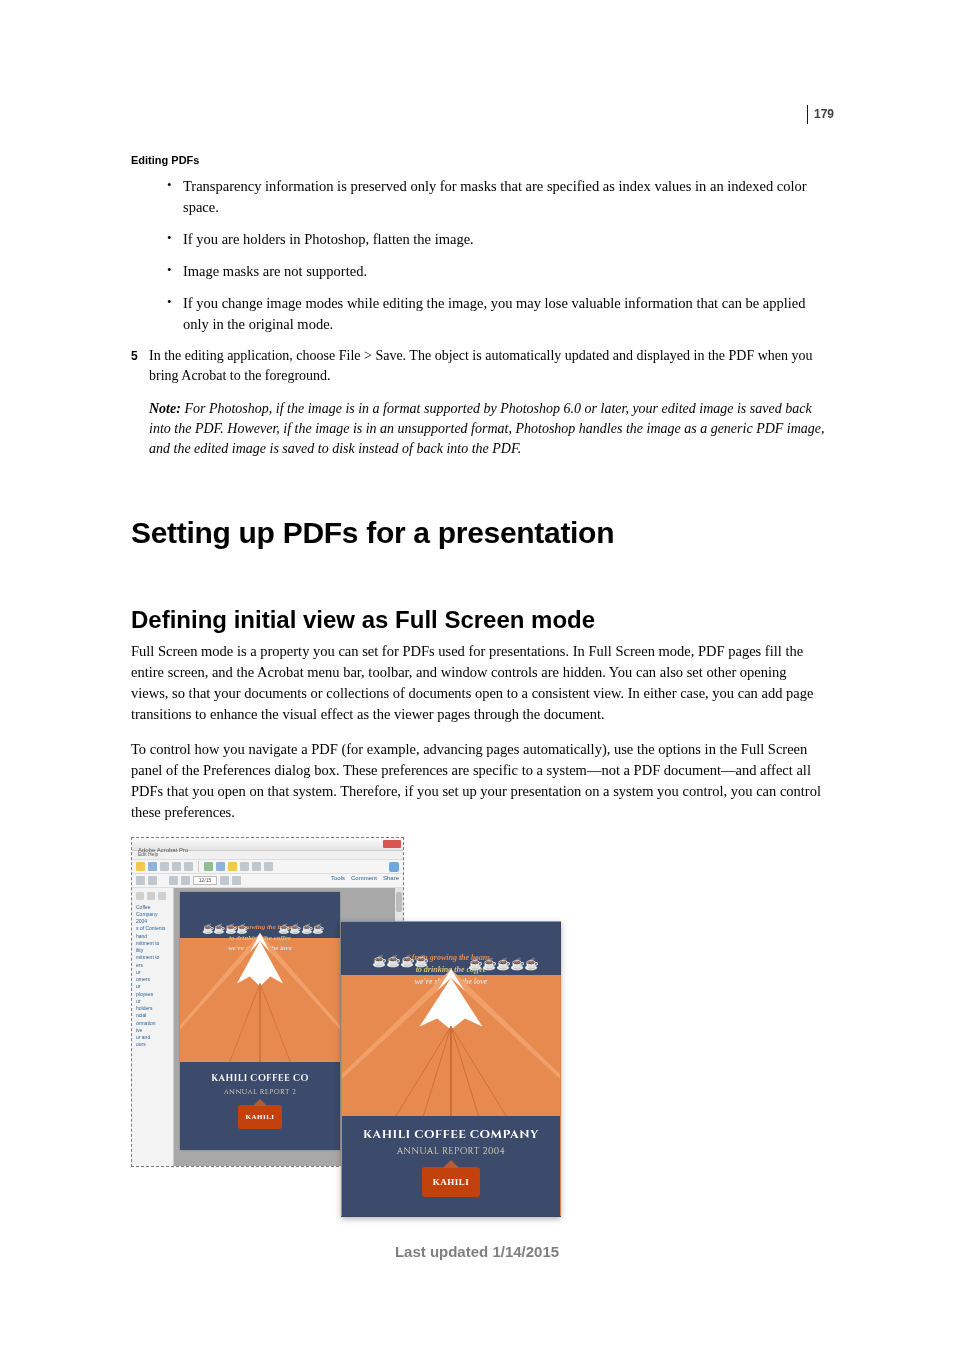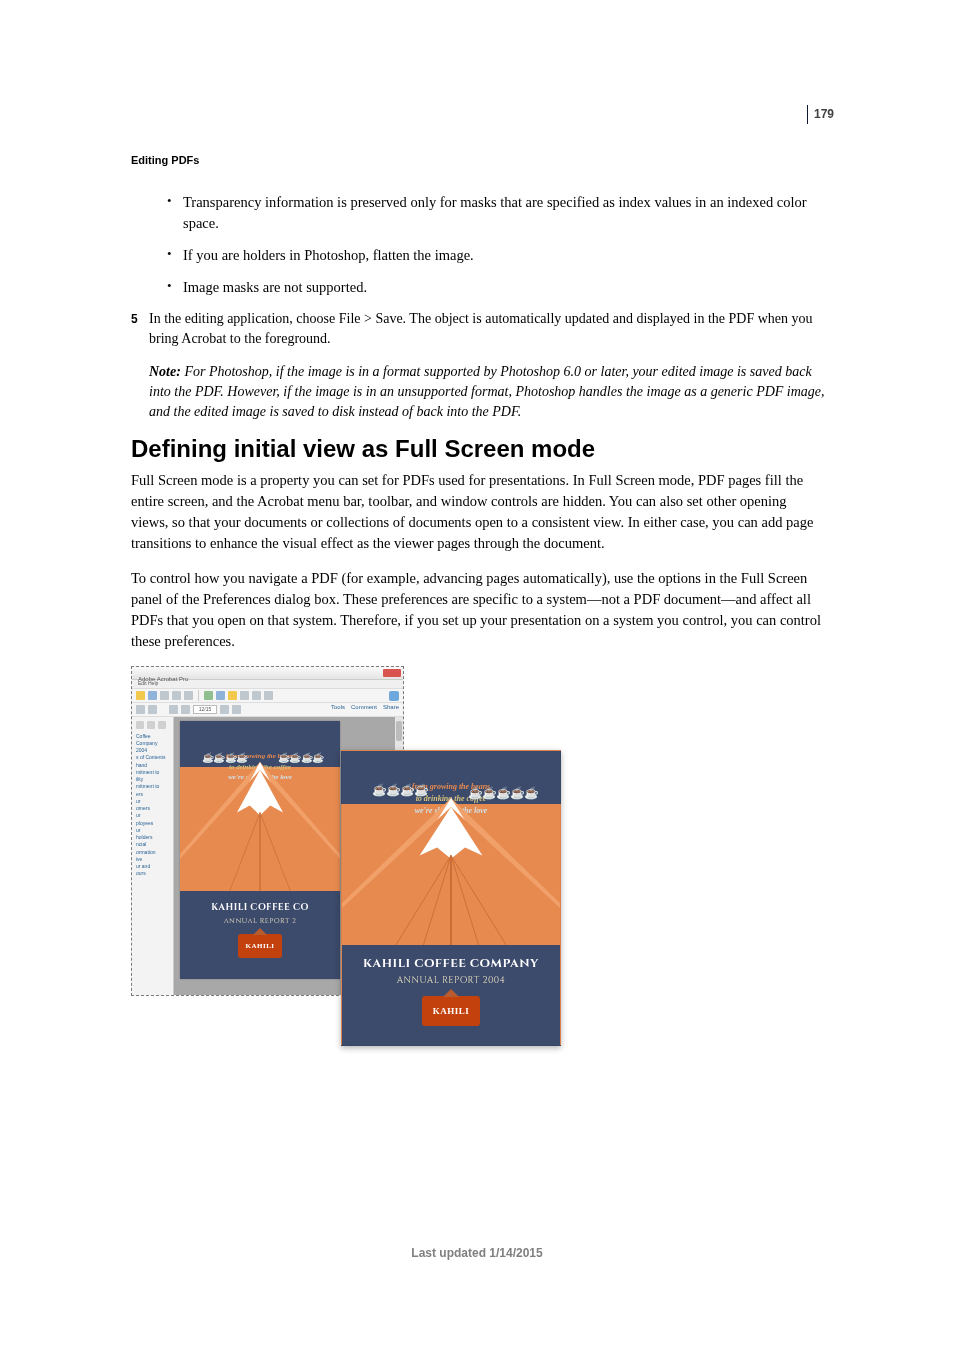--- a/index.html
+++ b/index.html
@@ -1,20 +1,20 @@
 <!DOCTYPE html>
 <html><head>
 <meta charset="utf-8">
 <style>
   * { box-sizing: border-box; margin: 0; padding: 0; }
   html, body { width: 954px; height: 1350px; background: #fff; font-family: "Minion Pro", Georgia, "Times New Roman", serif; color: #000; }
   .page { position: relative; width: 954px; height: 1350px; }
   .page-number { position: absolute; top: 105px; right: 120px; font-family: "Myriad Pro", "Segoe UI", Arial, sans-serif; font-size: 12px; font-weight: 700; color: #404040; border-left: 1px solid #0f172a; padding-left: 6px; line-height: 1.6; }
   .running-header { position: absolute; top: 134px; left: 131px; font-family: "Myriad Pro", "Segoe UI", Arial, sans-serif; font-size: 11px; font-weight: 700; color: #000; margin-top: 20px; }
-  .content { position: absolute; top: 192px; left: 131px; width: 694px; }
+  .content { position: absolute; top: 176px; left: 131px; width: 694px; }
   ul.clean { list-style: none; padding: 0; margin: 0 0 0 36px; }
   ul.clean li { position: relative; padding-left: 16px; margin-bottom: 11px; font-size: 14.5px; line-height: 1.45; color: #000; }
   ul.clean li::before { content: "•"; position: absolute; left: 0; top: 0; font-size: 13px; }
   .step { display: flex; margin-top: 4px; }
   .step-num { font-family: "Myriad Pro", "Segoe UI", Arial, sans-serif; font-weight: 700; font-size: 12px; width: 18px; flex: 0 0 18px; padding-top: 3px; }
   .step-body { font-size: 14px; line-height: 1.45; }
   .step-body p { margin-bottom: 12px; }
   .note { font-style: italic; }
   .note .label { font-weight: 700; }
   h1.section { font-family: "Myriad Pro", "Segoe UI", Arial, sans-serif; font-weight: 700; font-size: 30px; margin-top: 44px; margin-bottom: 56px; color: #000; letter-spacing: -0.3px; }
@@ -73,48 +73,50 @@
   .cover.big .company-name { font-size: 12px; }
   .cover.big .report-line { font-size: 9px; }
   .badge { margin: 8px auto 12px auto; width: 44px; height: 24px; background: #c2410c; border-radius: 3px; position: relative; display: flex; align-items: center; justify-content: center; }
   .cover.big .badge { width: 58px; height: 30px; margin-top: 10px; }
   .badge-peak { position: absolute; top: -6px; left: 50%; transform: translateX(-50%); width: 0; height: 0; border-left: 7px solid transparent; border-right: 7px solid transparent; border-bottom: 7px solid #b85c2f; }
   .cover.big .badge-peak { top: -7px; border-left-width: 8px; border-right-width: 8px; border-bottom-width: 8px; }
   .badge-text { font-family: "Trajan Pro", Georgia, serif; color: #fff; font-size: 7px; font-weight: 700; letter-spacing: 0.5px; }
   .cover.big .badge-text { font-size: 9px; }
   .badge-sub { position: absolute; bottom: -8px; width: 100%; text-align: center; font-size: 4px; color: #d6c27a; font-style: italic; }
 
-  .footer { position: absolute; left: 0; width: 954px; text-align: center; bottom: 90px; font-family: "Myriad Pro", "Segoe UI", Arial, sans-serif; font-size: 12px; font-weight: 600; color: #808080; }
+  .footer { position: absolute; left: 0; width: 954px; text-align: center; bottom: 90px; font-family: "Myriad Pro", "Segoe UI", Arial, sans-serif; font-size: 15px; font-weight: 600; color: #808080; }
 </style>
 </head>
 <body>
 
 <div class="page">
 
   <div class="page-number">179</div>
   <div class="running-header">Editing PDFs</div>
 
   <div class="content">
 
     <ul class="clean">
       <li>Transparency information is preserved only for masks that are specified as index values in an indexed color space.</li>
       <li>If you are holders in Photoshop, flatten the image.</li>
       <li>Image masks are not supported.</li>
+      <li>If you change image modes while editing the image, you may lose valuable information that can be applied only in the original mode.</li>
     </ul>
 
     <div class="step">
       <div class="step-num">5</div>
       <div class="step-body">
         <p>In the editing application, choose File &gt; Save. The object is automatically updated and displayed in the PDF when you bring Acrobat to the foreground.</p>
         <p class="note">
           <span class="label">Note:</span><span> For Photoshop, if the image is in a format supported by Photoshop 6.0 or later, your edited image is saved back into the PDF. However, if the image is in an unsupported format, Photoshop handles the image as a generic PDF image, and the edited image is saved to disk instead of back into the PDF.</span>
         </p>
       </div>
     </div>
 
+    <h1 class="section">Setting up PDFs for a presentation</h1>
 
     <h2 class="sub">Defining initial view as Full Screen mode</h2>
     <p class="para">Full Screen mode is a property you can set for PDFs used for presentations. In Full Screen mode, PDF pages fill the entire screen, and the Acrobat menu bar, toolbar, and window controls are hidden. You can also set other opening views, so that your documents or collections of documents open to a consistent view. In either case, you can add page transitions to enhance the visual effect as the viewer pages through the document.</p>
     <p class="para">To control how you navigate a PDF (for example, advancing pages automatically), use the options in the Full Screen panel of the Preferences dialog box. These preferences are specific to a system—not a PDF document—and affect all PDFs that you open on that system. Therefore, if you set up your presentation on a system you control, you can control these preferences.</p>
 
     <div class="figure-wrap">
 
       <div class="acrobat-window">
         <div class="aw-titlebar">
           <span class="aw-title">Adobe Acrobat Pro</span>

